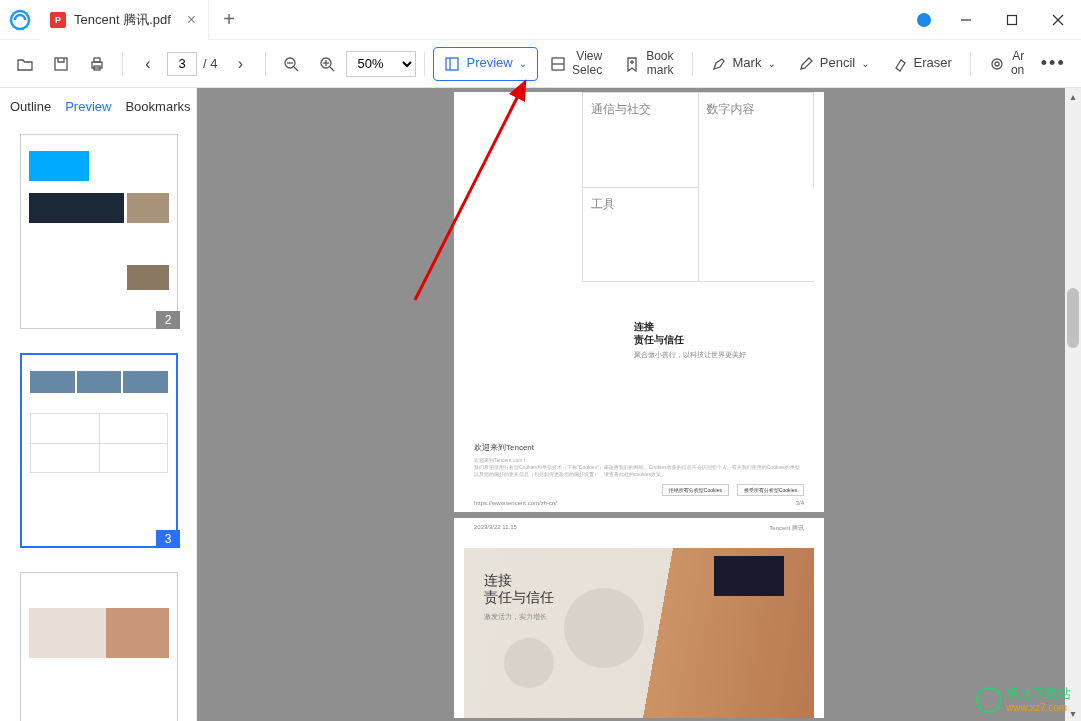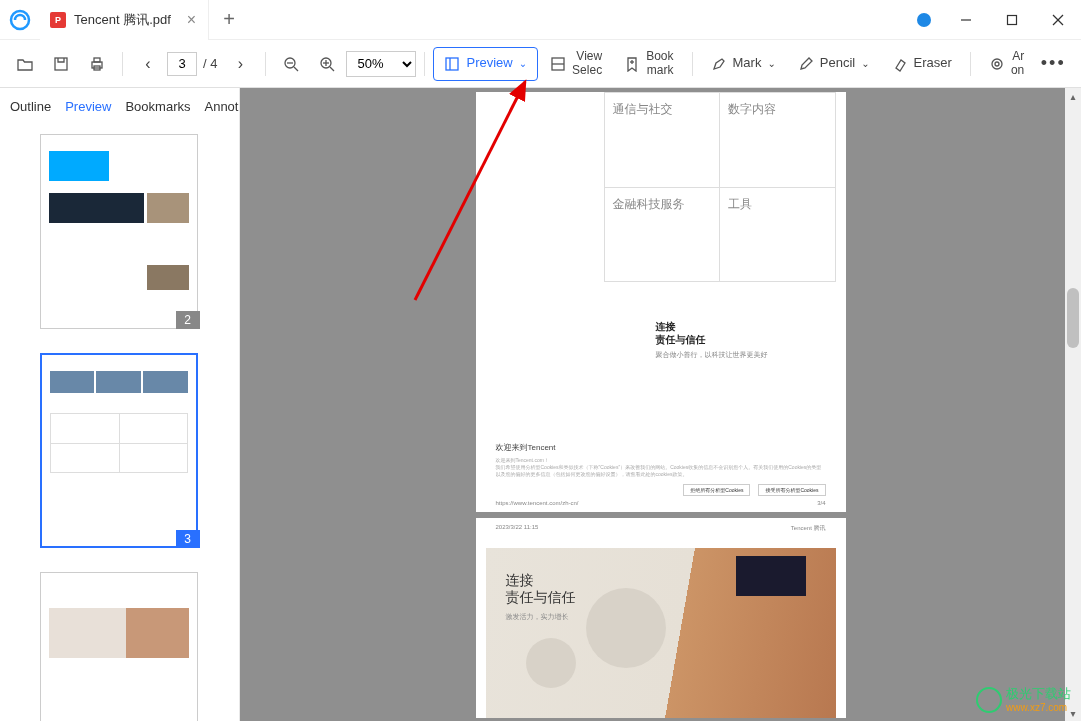--- a/index.html
+++ b/index.html
@@ -27,21 +27,21 @@
 .zoom-select { height: 26px; border: 1px solid #ccc; font-size: 13px; padding: 0 6px; background: #fff; width: 70px; }
 .tb-labeled { display: flex; align-items: center; gap: 6px; padding: 0 10px; height: 34px; border-radius: 4px; cursor: pointer; color: #444; }
 .tb-labeled.active { border: 1px solid #2970ff; color: #2970ff; }
 .tb-text { font-size: 13px; line-height: 1.1; }
 .tb-text-multi { font-size: 12px; line-height: 1.15; text-align: right; }
 .chev { font-size: 10px; color: inherit; }
 .more { font-size: 18px; letter-spacing: 2px; }
 
 
 .content { display: flex; height: calc(721px - 88px); }
-.sidebar { width: 240px; background: #fff; border-right: 1px solid #e8e8e8; display: flex; flex-direction: column; overflow: hidden; }
+.sidebar { width: 197px; background: #fff; border-right: 1px solid #e8e8e8; display: flex; flex-direction: column; overflow: hidden; }
 .side-tabs { height: 36px; display: flex; align-items: center; padding: 0 10px; gap: 14px; font-size: 13px; }
 .side-tab { color: #333; cursor: pointer; white-space: nowrap; }
 .side-tab.active { color: #2970ff; }
 
 
 .thumbs { flex: 1; overflow-y: auto; padding: 10px 20px; }
 .thumb { width: 160px; margin: 0 auto 24px auto; position: relative; }
 .thumb-page { width: 158px; height: 195px; border: 1px solid #ccc; background: #fff; overflow: hidden; position: relative; }
 .thumb.selected .thumb-page { border: 2px solid #2970ff; }
 .thumb-num { position: absolute; bottom: 0; right: 0; width: 24px; height: 18px; background: #888; color: #fff; font-size: 12px; display: flex; align-items: center; justify-content: center; }
@@ -285,21 +285,20 @@
 
       </div>
     </div>
   </div>
 
   <div class="viewer">
     <div class="page p3">
       <div class="p3-grid">
         <div class="p3-cell">通信与社交</div>
         <div class="p3-cell">数字内容</div>
-        <div class="p3-cell">金融科技服务</div>
         <div class="p3-cell">工具</div>
       </div>
       <div class="p3-mid">
         <div class="p3-mid-ttl"><span>连接</span><br><span>责任与信任</span></div>
         <div class="p3-mid-sub">聚合做小善行，以科技让世界更美好</div>
       </div>
       <div class="p3-cookies">
         <div class="p3-cookies-ttl">欢迎来到Tencent</div>
         <div class="p3-cookies-txt"><span>欢迎来到Tencent.com！</span><br><span>我们希望使用分析型Cookies和类似技术（下称"Cookies"）来改善我们的网站。Cookies收集的信息不会识别您个人。有关我们使用的Cookies的类型以及您的偏好的更多信息（包括如何更改您的偏好设置），请查看此处的cookies政策。</span></div>
         <div class="p3-cookie-btns">

